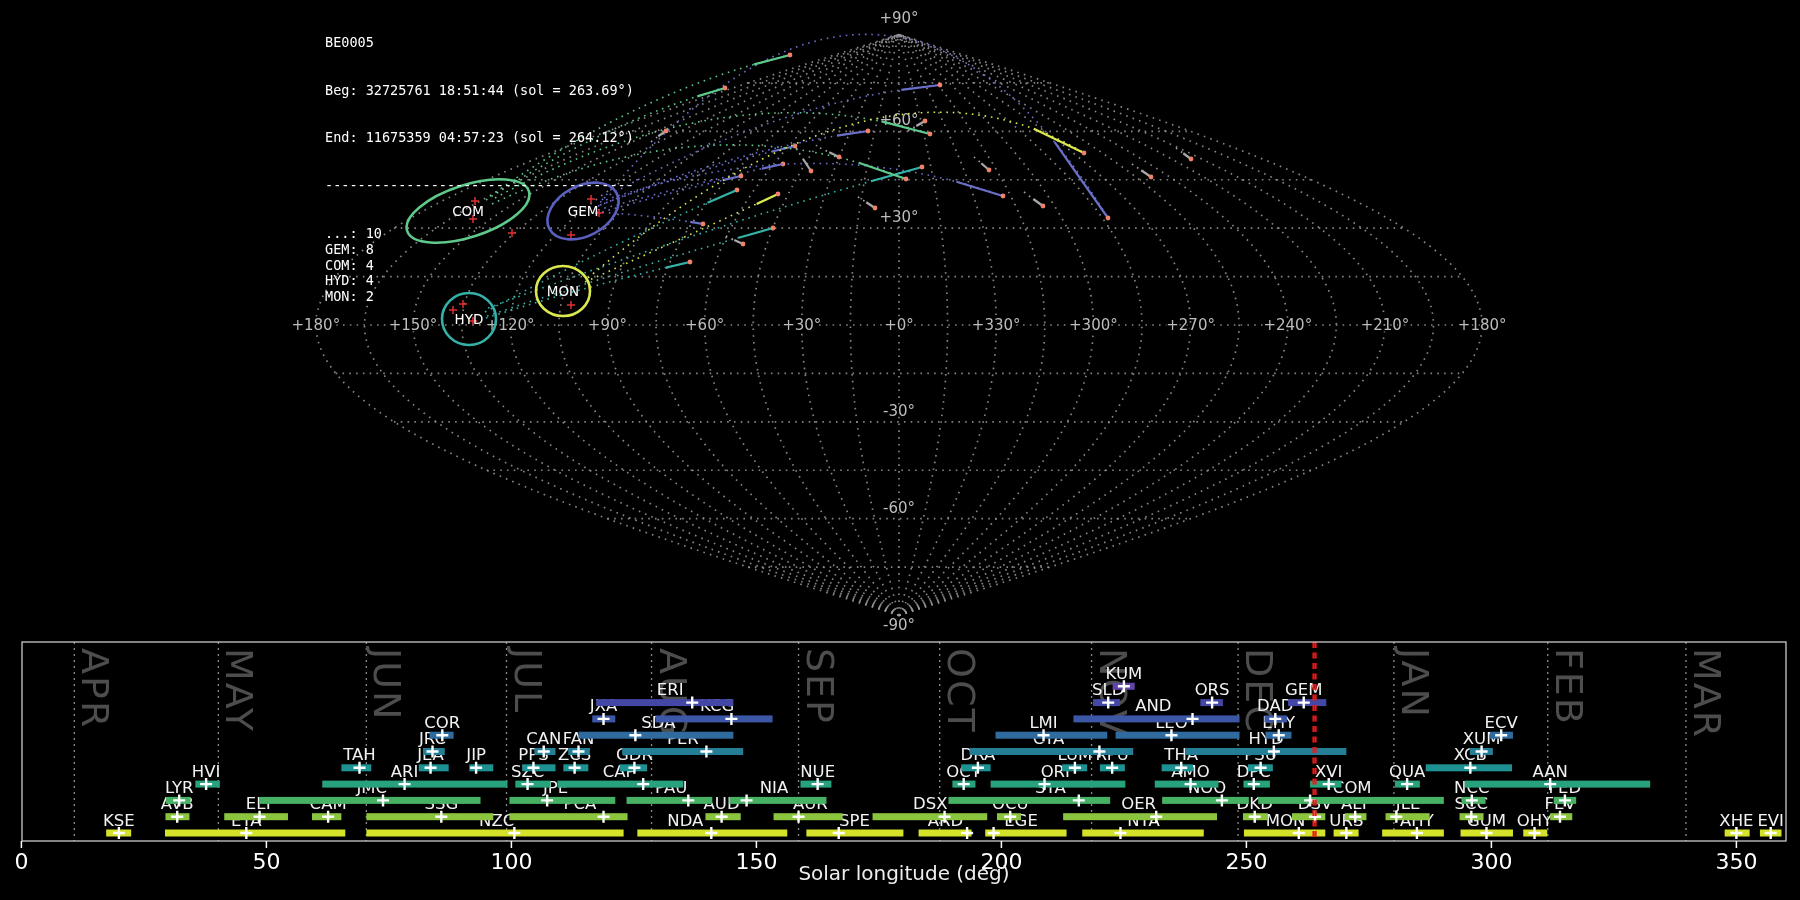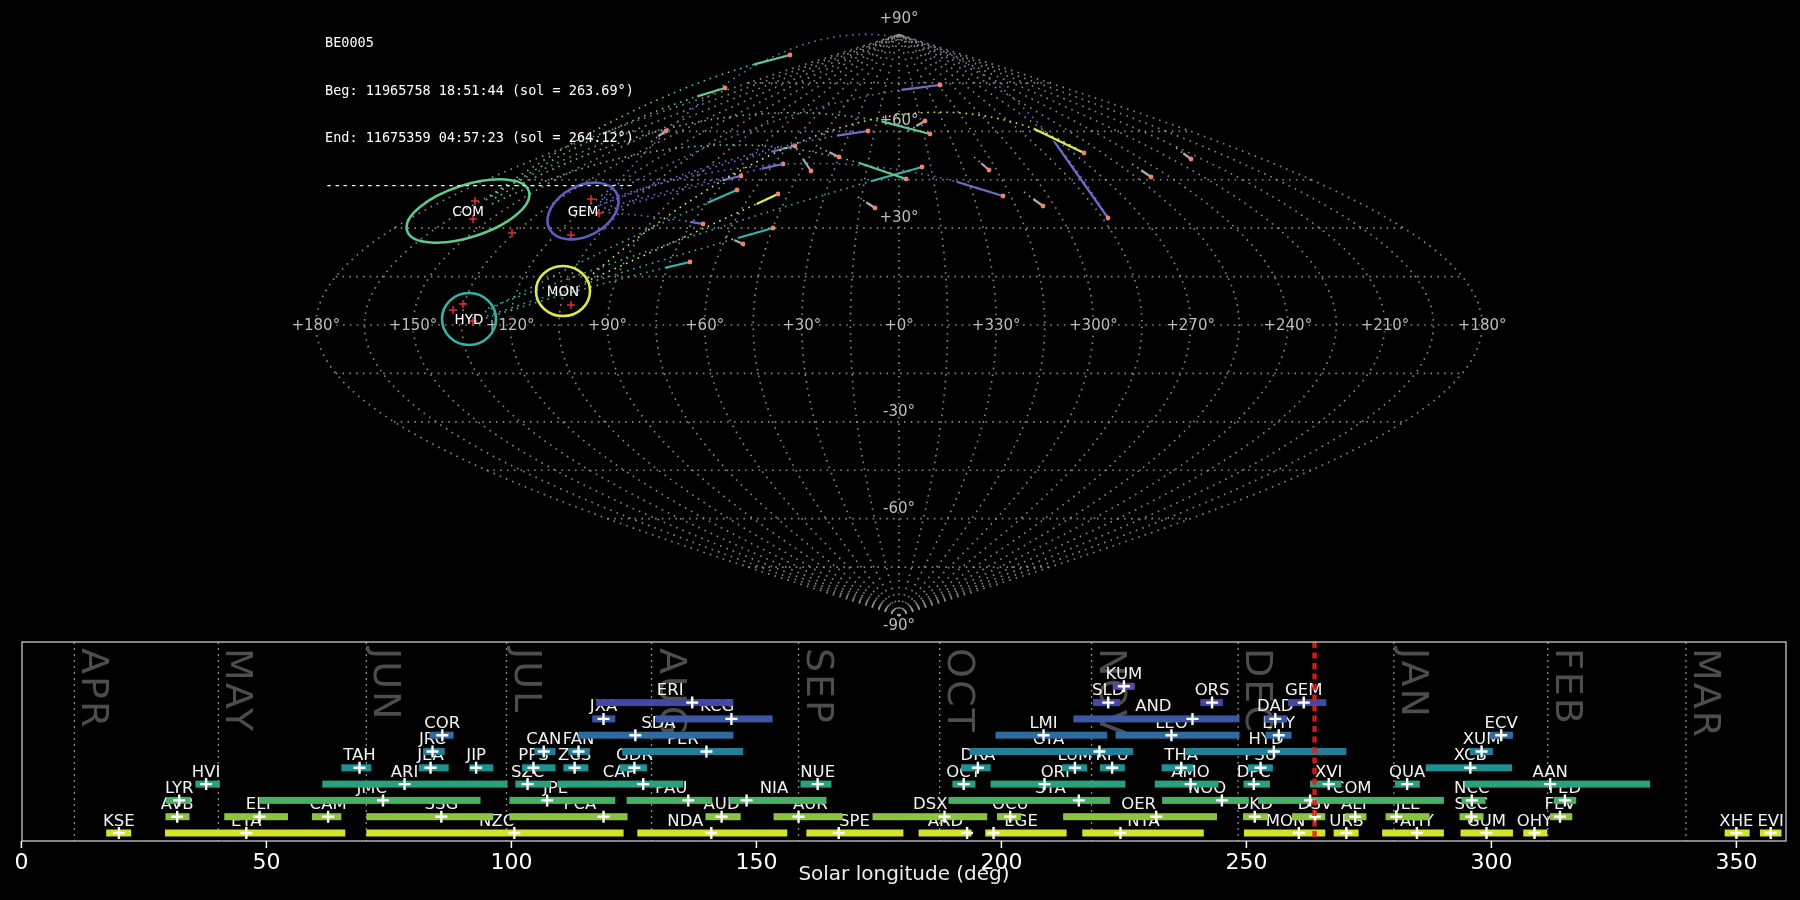--- a/index.html
+++ b/index.html
@@ -491,17 +491,18 @@
         <text x="1246.4" y="869" class="ticklbl">250</text>
         <line x1="1491.4" y1="841" x2="1491.4" y2="848" stroke="#fff" stroke-width="1.5"></line>
         <text x="1491.4" y="869" class="ticklbl">300</text>
         <line x1="1736.4000000000003" y1="841" x2="1736.4000000000003" y2="848" stroke="#fff" stroke-width="1.5"></line>
         <text x="1736.4000000000003" y="869" class="ticklbl">350</text>
         <text x="904" y="880" class="xlab">Solar longitude (deg)</text>
       </g>
     </svg>
   <div class="hdr">
     <div>BE0005</div>
-    <div>Beg: 11965758 18:51:44 (sol = 263.69°)</div>
+    <div>Beg: 32725761 18:51:44 (sol = 263.69°)</div>
     <div>End: 11675359 04:57:23 (sol = 264.12°)</div>
     <div>--------------------------------------</div>
+    <div id="counts"><div>...: 10</div><div>GEM: 8</div><div>COM: 4</div><div>HYD: 4</div><div>MON: 2</div></div>
   </div>
 </div>
 
 </body></html>

